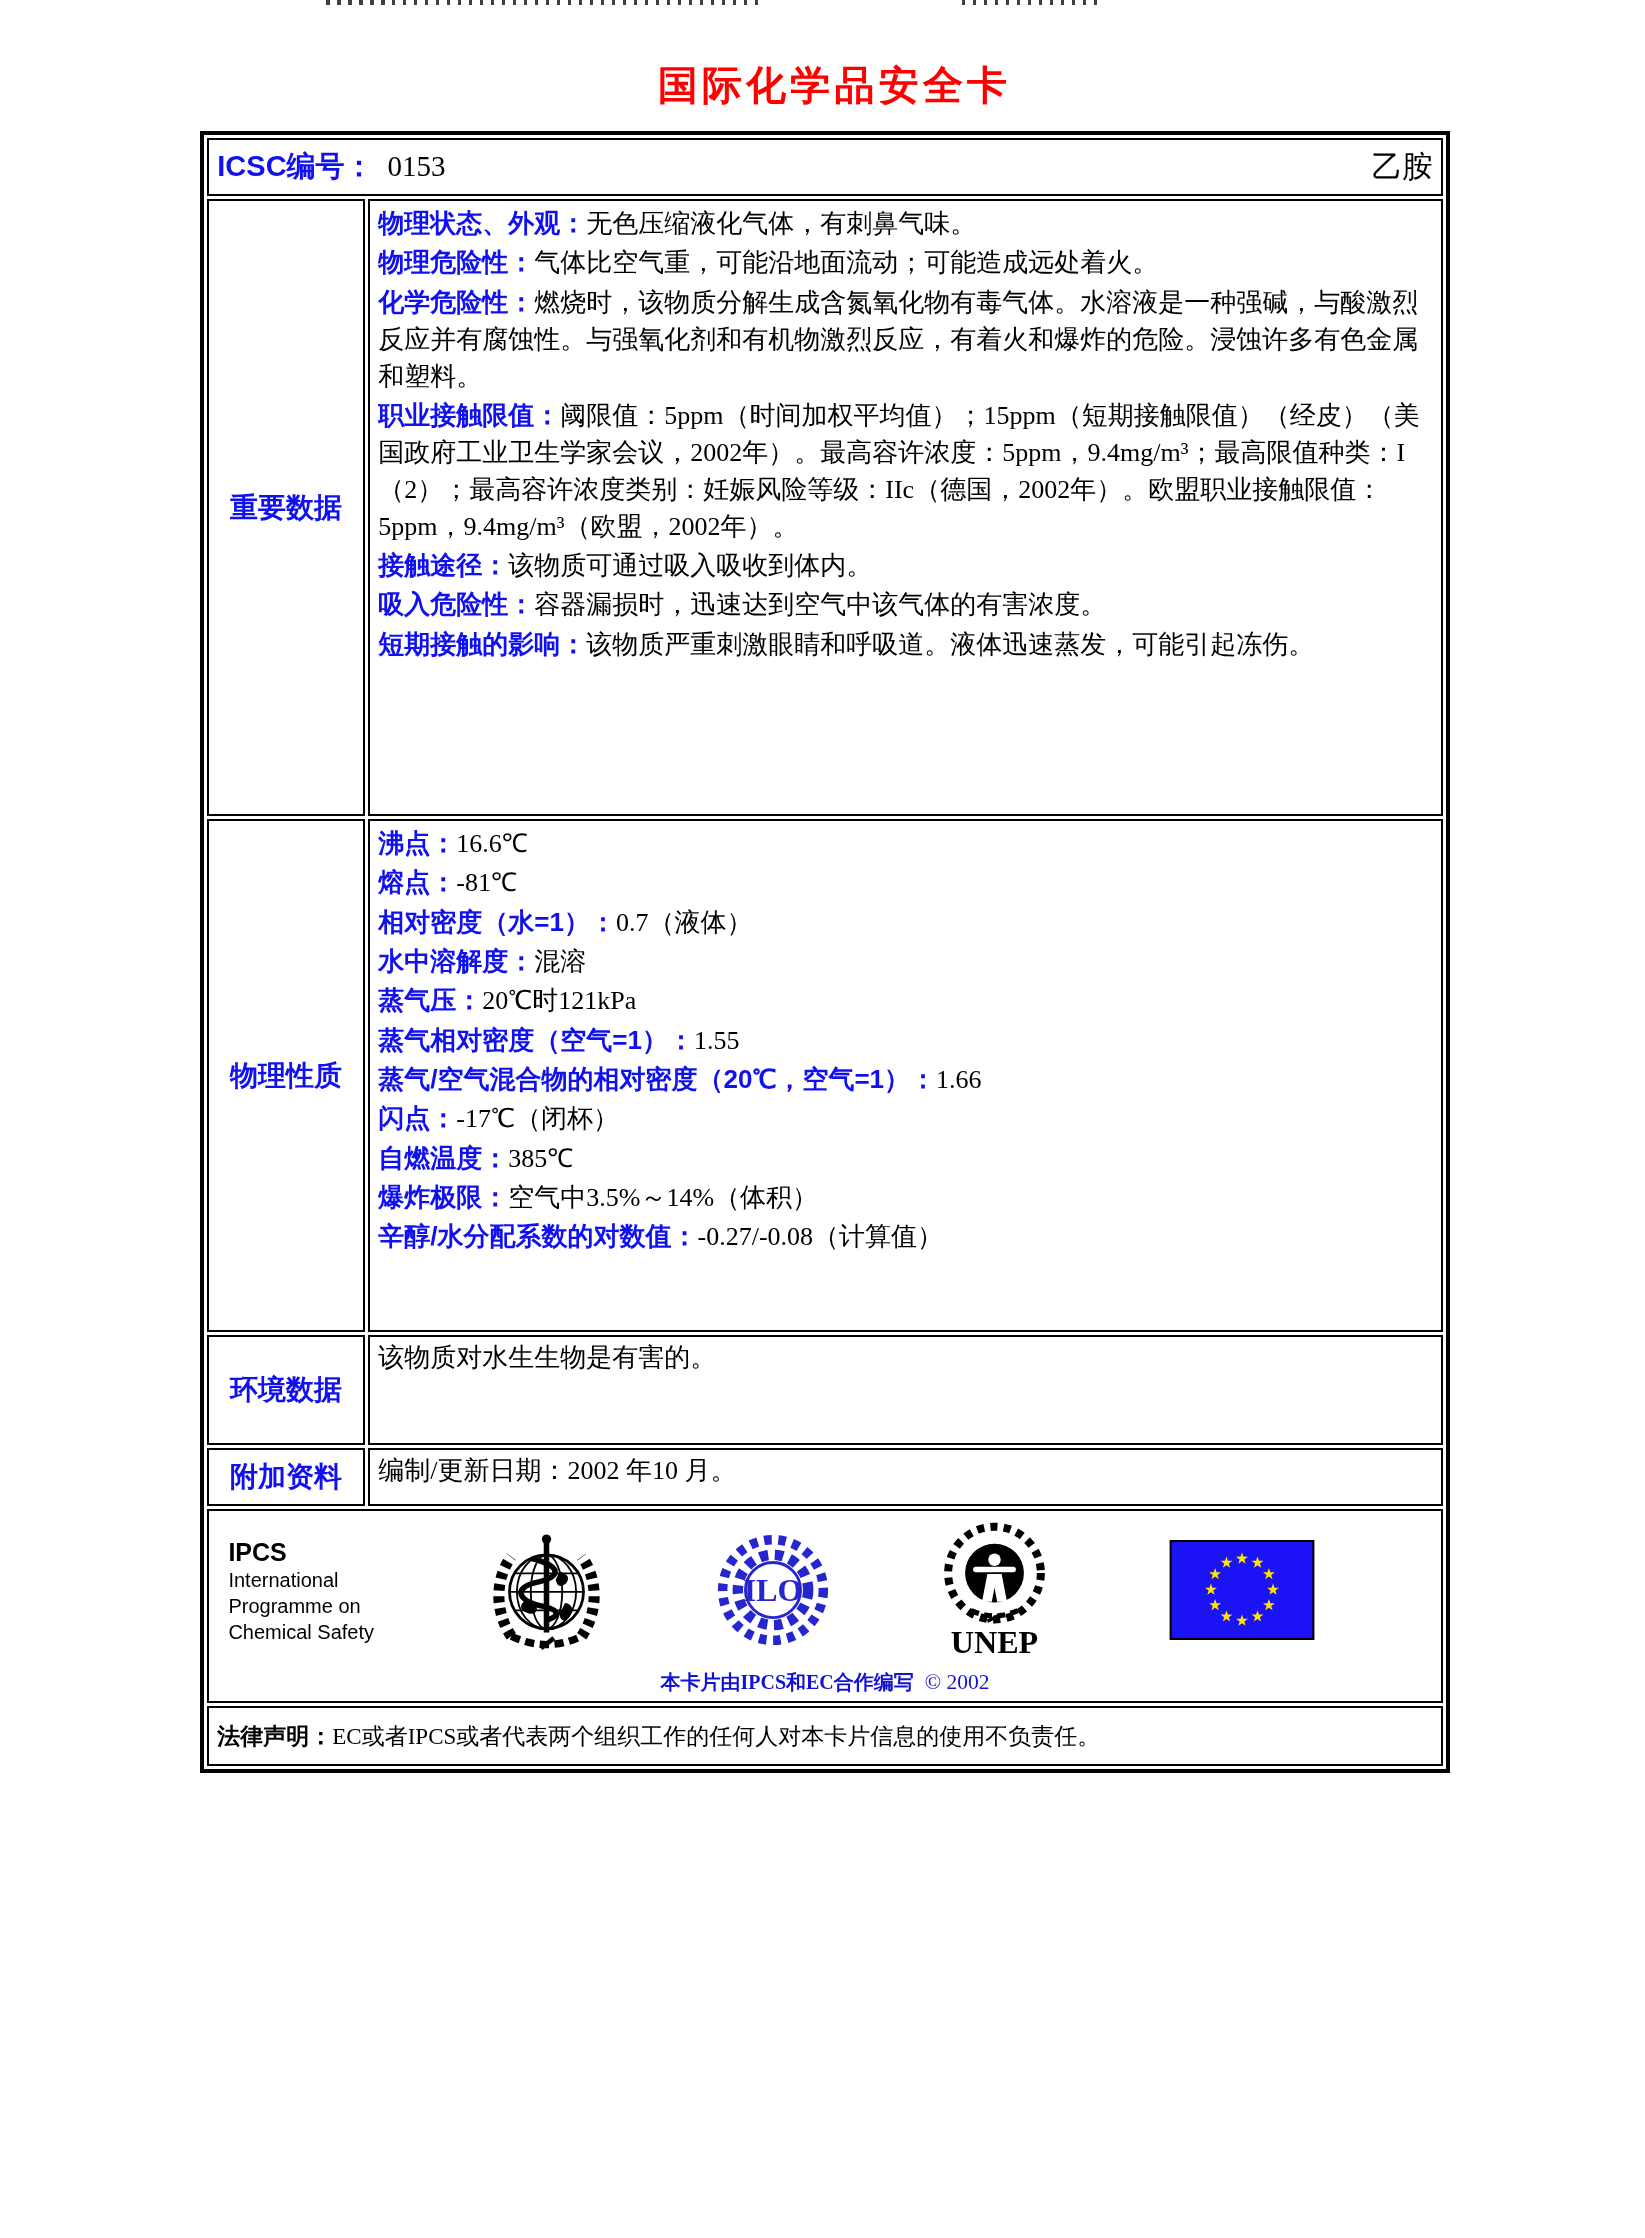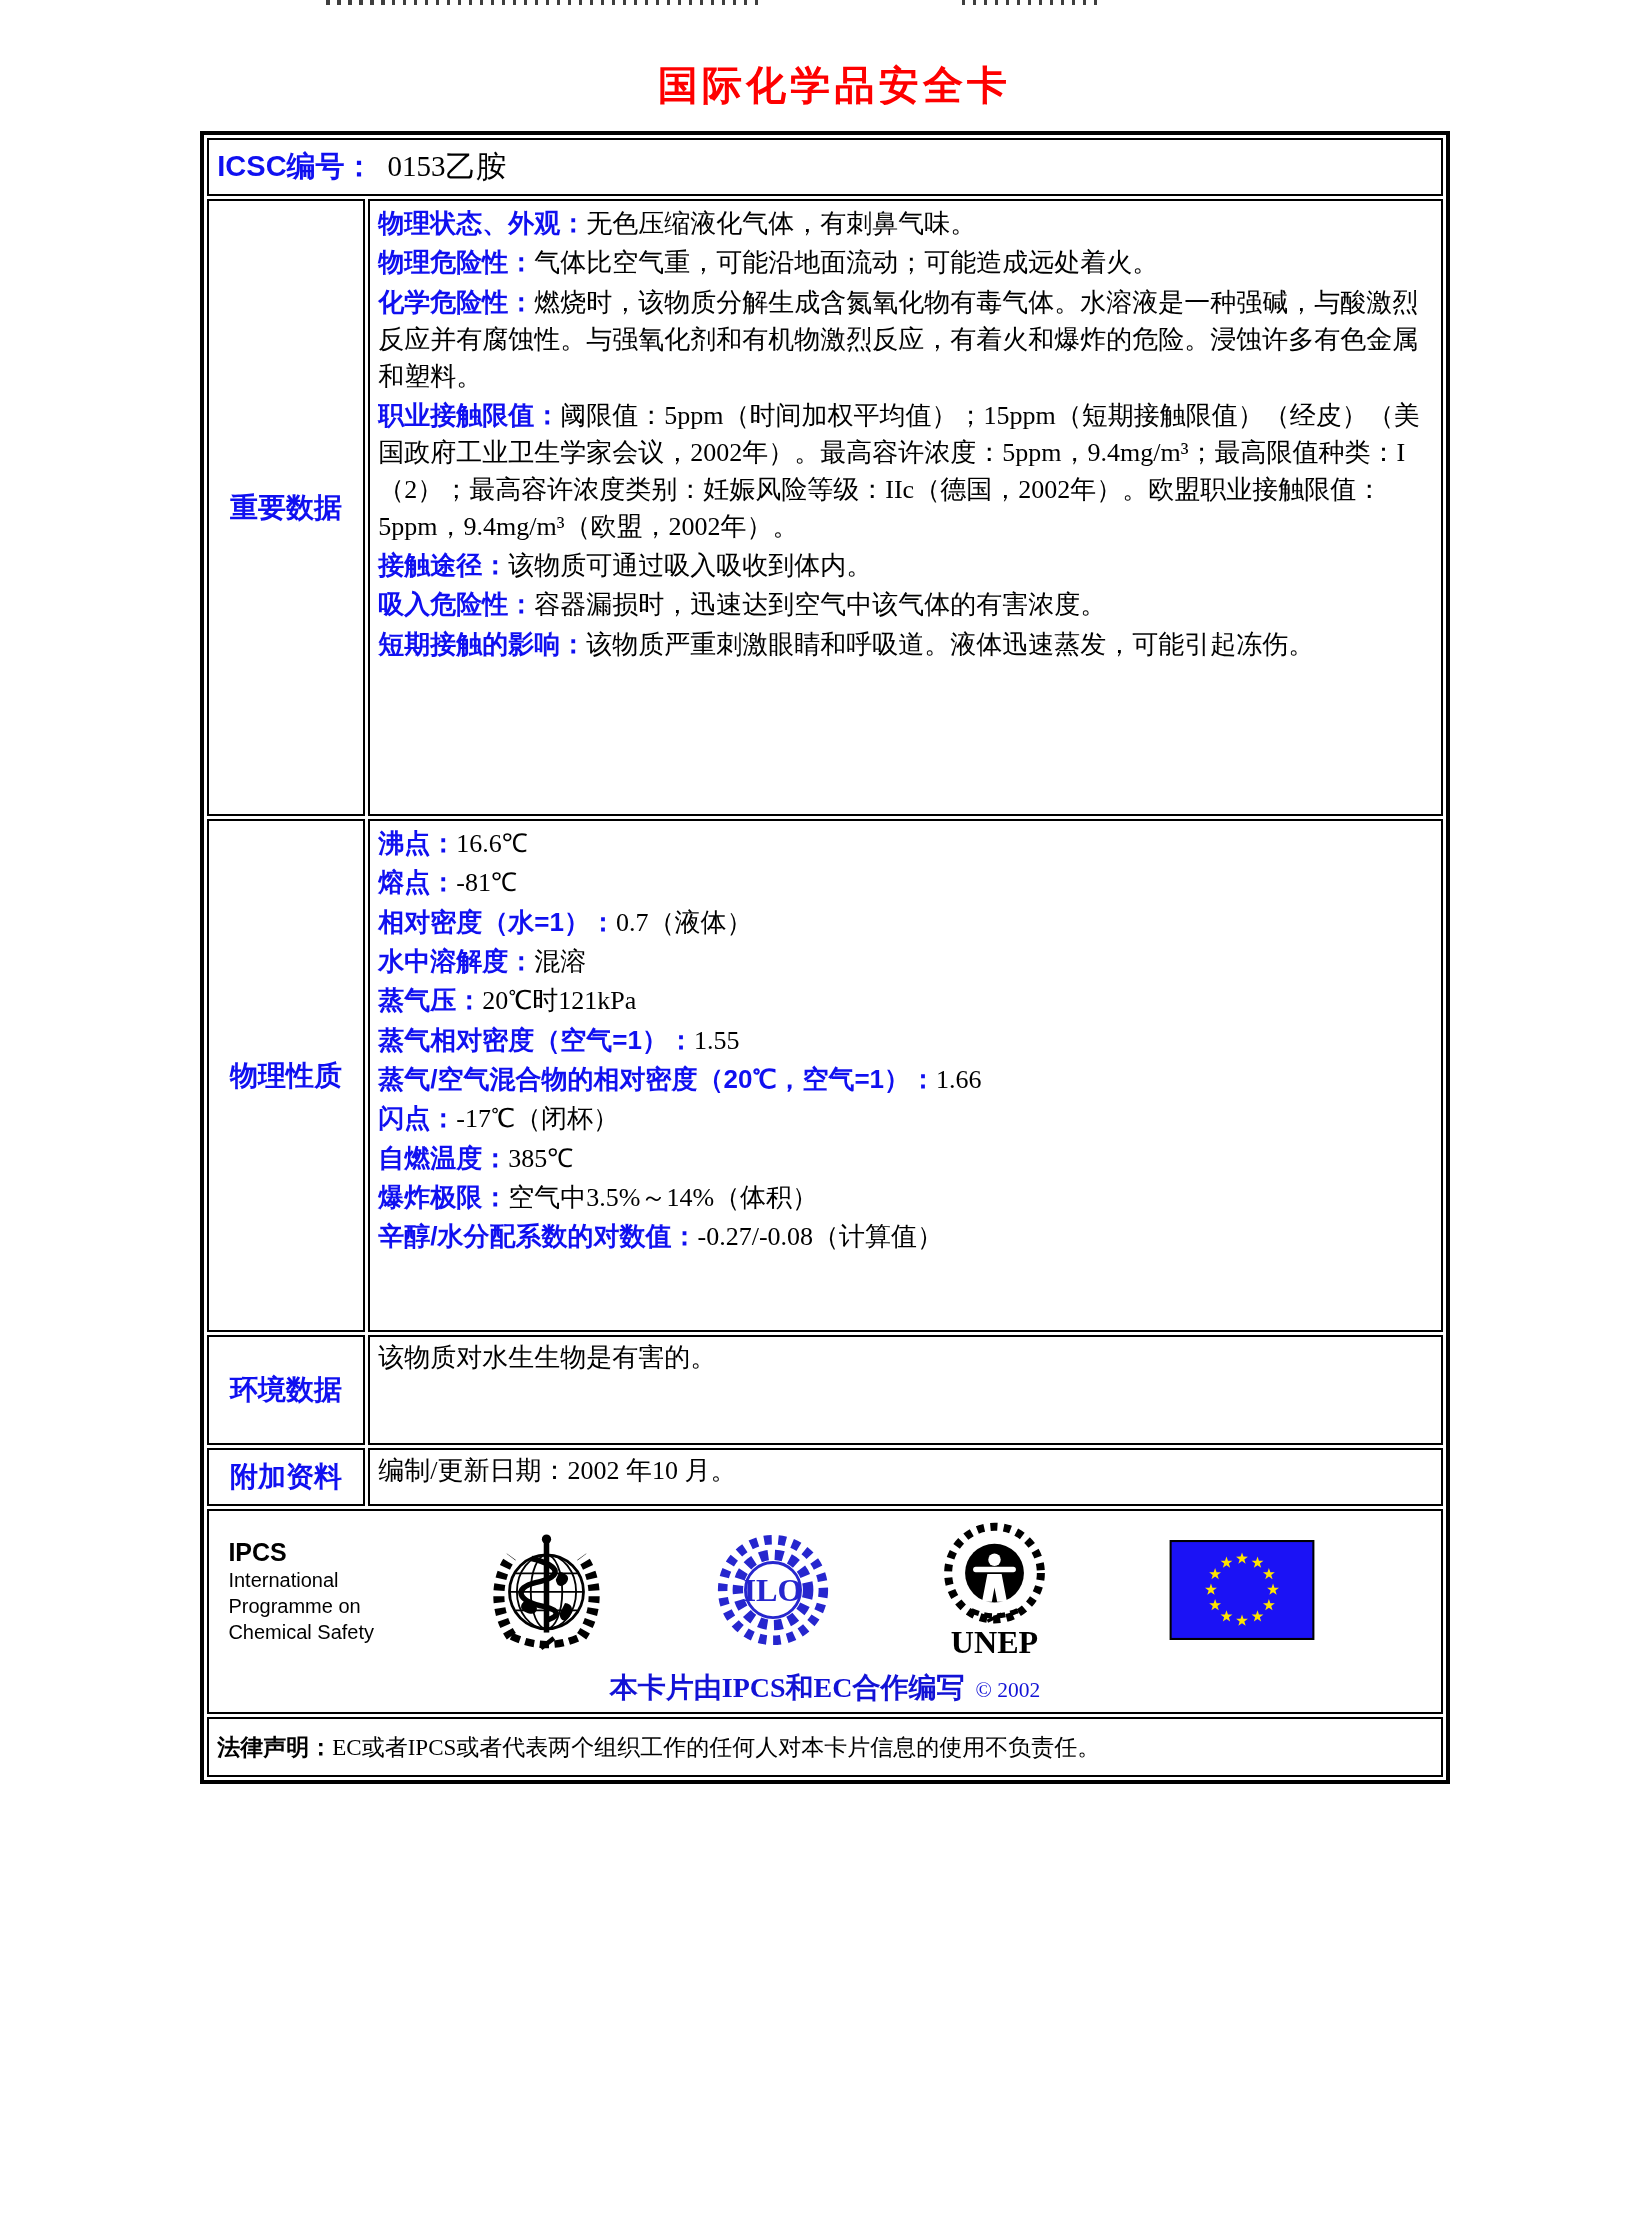--- a/index.html
+++ b/index.html
@@ -21,39 +21,39 @@
   td { border:2.1px solid #000; padding:2.8px 8.3px; vertical-align:top; }
 
   td.lbl { width:158px; text-align:center; vertical-align:middle; padding:0;
            font-family:"Liberation Sans", sans-serif; font-weight:bold;
            color:#1010f0; font-size:28px; }
 
   td.val { font-size:26px; line-height:1.42; }
   .k { color:#1010f0; font-weight:bold; font-family:"Liberation Sans", sans-serif; }
 
   td.icsc-cell { height:58px; vertical-align:middle; }
-  .icsc-row { display:flex; justify-content:flex-start; align-items:center; font-size:29px; }
+  .icsc-row { display:flex; justify-content:space-between; align-items:center; font-size:29px; }
   .icsc-k { color:#1010f0; font-weight:bold; font-family:"Liberation Sans", sans-serif; }
   .icsc-v { padding-left:14px; }
   .chem { font-size:30.5px; }
 
   .entry, .phys-line { margin:1.4px 0; }
 
   td.logos-cell { padding:9.7px 19.4px 5.5px 19.4px; }
   .logos-flex { display:flex; align-items:center; }
   .ipcs-block { width:187px; font-family:"Liberation Sans", sans-serif; color:#000; }
   .ipcs-title { font-weight:bold; font-size:25px; }
   .ipcs-line { font-size:20px; line-height:1.3; }
   .logo-who  { margin-left:76px; }
   .logo-ilo  { margin-left:114px; }
   .logo-unep { margin-left:111px; }
   .logo-eu   { margin-left:121px; margin-right:38px; }
 
   .caption { text-align:center; margin-top:7px; }
-  .caption-bold { font-size:28px; font-weight:bold; color:#1212d6;margin-top:28px; }
+  .caption-bold { font-size:20px; font-weight:bold; color:#1212d6;margin-top:28px; }
   .caption-year { font-size:21.5px; color:#1212d6; margin-left:11px; }
 
   td.legal-cell { height:60px; vertical-align:middle; font-size:23px; }
   .legal-k { font-weight:bold; font-family:"Liberation Sans", sans-serif; color:#000; }
 </style>
 </head>
 <body>
 
 <div class="page">
 

